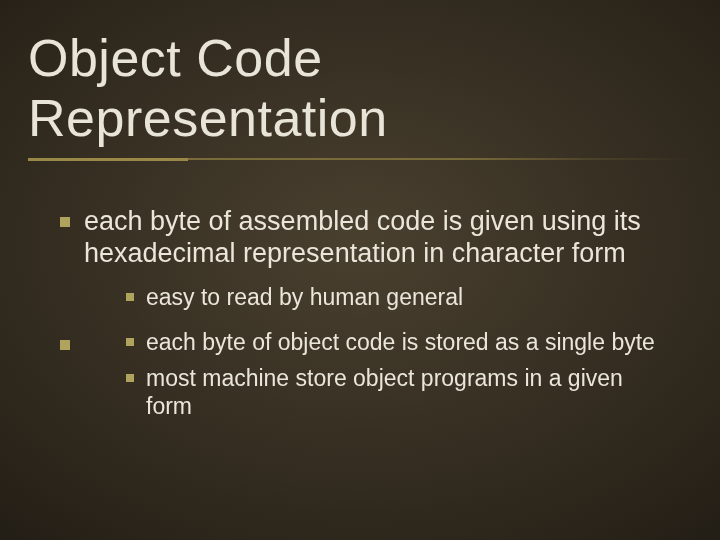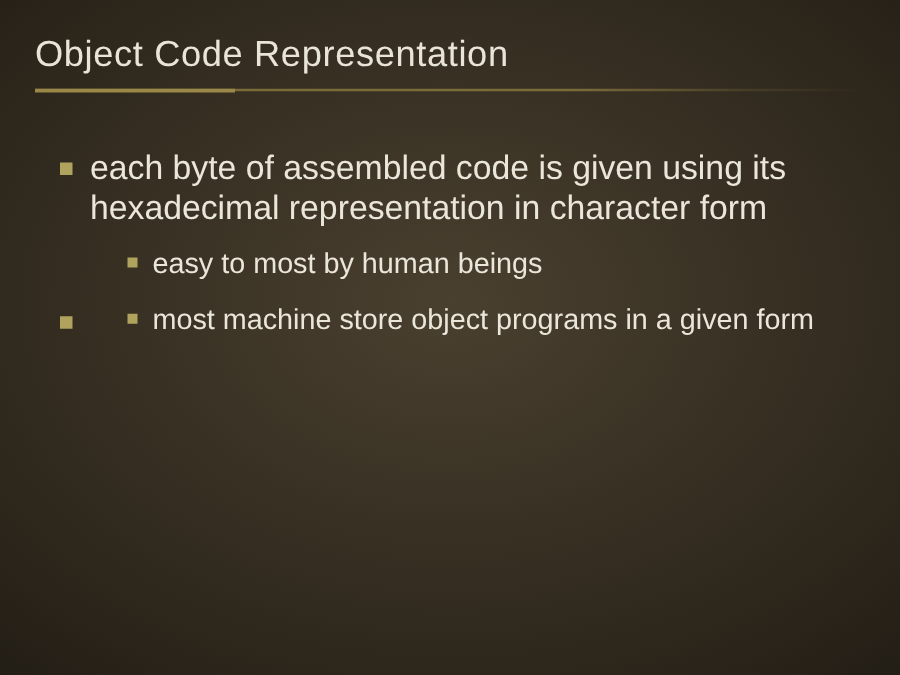--- a/index.html
+++ b/index.html
@@ -19,21 +19,21 @@
                   #3a3224 25%,
                   #2a241a 50%,
                   #1a1610 75%,
                   #0b0906 100%);
     position: relative;
     box-sizing: border-box;
     padding: 28px 28px 20px 28px;
   }
   .title {
     color: #e8e4d8;
-    font-size: 29px;
+    font-size: 52px;
     font-weight: 400;
     margin: 0 0 10px 0;
     letter-spacing: 0.5px;
   }
   .rule-wrap {
     position: relative;
     height: 8px;
     margin-bottom: 40px;
   }
   .rule-main {
@@ -50,21 +50,21 @@
     left: 0; top: 0;
     width: 160px;
     height: 3px;
     background: #9a8848;
   }
   .body {
     color: #eae6da;
   }
   ul {
     list-style: none;
-    margin: 4px;
+    margin: 16px;
     padding: 0;
   }
   .lvl1 {
     padding-left: 6px;
   }
   .lvl1 > li {
     position: relative;
     padding-left: 34px;
     font-size: 27px;
     line-height: 1.18;
@@ -108,26 +108,29 @@
   <div class="rule-wrap">
     <div class="rule-main"></div>
     <div class="rule-accent"></div>
   </div>
   <div class="body">
     <ul class="lvl1">
       <li>
         <span>each byte of assembled code is given using its hexadecimal representation in character form</span>
         <ul class="lvl2">
           <li>
-            <span>easy to most by human beings</span>
+            <span>easy to read by human general</span>
           </li>
         </ul>
       </li>
       <li>
         <ul class="lvl2">
+          <li>
+            <span>each byte of object code is stored as a single byte</span>
+          </li>
           <li>
             <span>most machine store object programs in a given form</span>
           </li>
         </ul>
       </li>
     </ul>
   </div>
 </div>
 
 </body></html>

